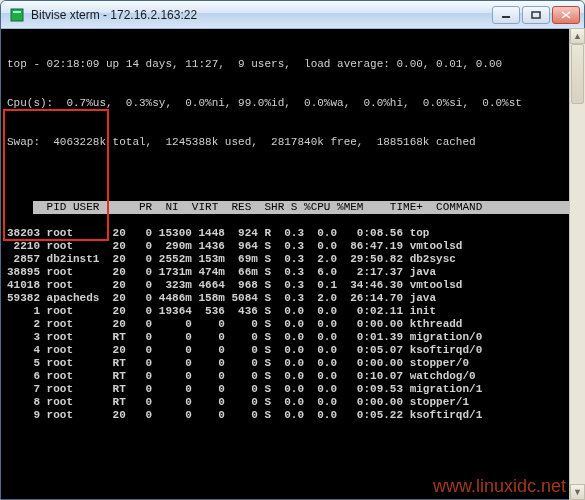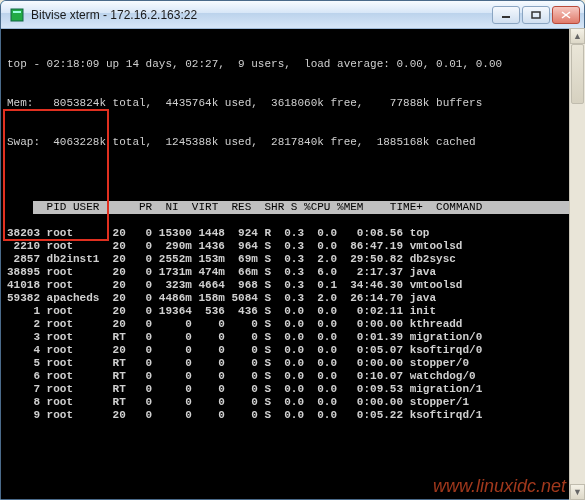--- a/index.html
+++ b/index.html
@@ -78,21 +78,20 @@
     border: 2px solid #e03020;
     pointer-events: none;
   }
   .watermark {
     position: absolute;
     right: 18px;
     bottom: 6px;
     color: rgba(230,80,40,0.7);
     font-family: Arial, sans-serif;
     font-size: 18px;
-    font-style: italic;
     pointer-events: none;
   }
   .scrollbar {
     position: absolute;
     right: 0; top: 28px; bottom: 0;
     width: 16px;
     background: #e9e5d8;
     border-left: 1px solid #c9c5b8;
   }
   .sb-btn {
@@ -135,22 +134,22 @@
     </span>
     <span class="winbtn close">
       <svg width="10" height="8">
           <line x1="1" y1="1" x2="9" y2="7" stroke="#fff" stroke-width="1.5"></line>
           <line x1="9" y1="1" x2="1" y2="7" stroke="#fff" stroke-width="1.5"></line>
         </svg>
     </span>
   </div>
 
   <div class="terminal">
-    <div class="hdrline">top - 02:18:09 up 14 days, 02:27,  9 users,  load average: 0.00, 0.01, 0.00</div>
-    <div class="hdrline">Mem:   8053824k total,  4435764k used,  3618060k free,    77888k buffers</div>
+    <div class="hdrline">top - 02:18:09 up 14 days, 11:27,  9 users,  load average: 0.00, 0.01, 0.00</div>
+    <div class="hdrline">Cpu(s):  0.7%us,  0.3%sy,  0.0%ni, 99.0%id,  0.0%wa,  0.0%hi,  0.0%si,  0.0%st</div>
     <div class="hdrline">Swap:  4063228k total,  1245388k used,  2817840k free,  1885168k cached</div>
     <div class="hdrline">&nbsp;</div>
     <div class="colhdr">  PID USER      PR  NI  VIRT  RES  SHR S %CPU %MEM    TIME+  COMMAND</div>
     <div id="proc-rows"><div class="row">38203 root      20   0 15300 1448  924 R  0.3  0.0   0:08.56 top</div><div class="row"> 2210 root      20   0  290m 1436  964 S  0.3  0.0  86:47.19 vmtoolsd</div><div class="row"> 2857 db2inst1  20   0 2552m 153m  69m S  0.3  2.0  29:50.82 db2sysc</div><div class="row">38895 root      20   0 1731m 474m  66m S  0.3  6.0   2:17.37 java</div><div class="row">41018 root      20   0  323m 4664  968 S  0.3  0.1  34:46.30 vmtoolsd</div><div class="row">59382 apacheds  20   0 4486m 158m 5084 S  0.3  2.0  26:14.70 java</div><div class="row">    1 root      20   0 19364  536  436 S  0.0  0.0   0:02.11 init</div><div class="row">    2 root      20   0     0    0    0 S  0.0  0.0   0:00.00 kthreadd</div><div class="row">    3 root      RT   0     0    0    0 S  0.0  0.0   0:01.39 migration/0</div><div class="row">    4 root      20   0     0    0    0 S  0.0  0.0   0:05.07 ksoftirqd/0</div><div class="row">    5 root      RT   0     0    0    0 S  0.0  0.0   0:00.00 stopper/0</div><div class="row">    6 root      RT   0     0    0    0 S  0.0  0.0   0:10.07 watchdog/0</div><div class="row">    7 root      RT   0     0    0    0 S  0.0  0.0   0:09.53 migration/1</div><div class="row">    8 root      RT   0     0    0    0 S  0.0  0.0   0:00.00 stopper/1</div><div class="row">    9 root      20   0     0    0    0 S  0.0  0.0   0:05.22 ksoftirqd/1</div></div>
 
     <div class="redbox" style="left:2px; top:80px; width:106px; height:132px;"></div>
     <div class="watermark">www.linuxidc.net</div>
   </div>
 
   <div class="scrollbar">

